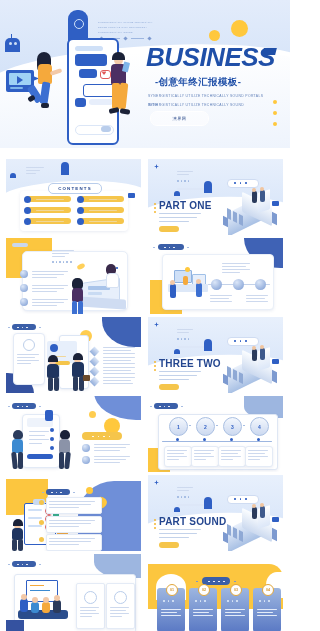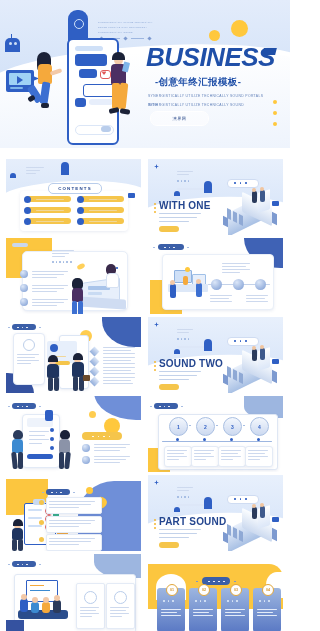--- a/index.html
+++ b/index.html
@@ -233,21 +233,21 @@
       <div style="position:absolute;left:38px;top:-2px;width:4px;height:4px;border-radius:50%;background:#f0c59f;"></div>
       <div style="position:absolute;left:50px;top:24px;width:5px;height:11px;background:#7d9ad0;transform:skewY(26deg);"></div>
       <div style="position:absolute;left:1px;top:28px;width:5px;height:9px;background:#7d9ad0;transform:skewY(26deg);"></div>
     </div>
 
     <div class="part-ticks" style="left:6px;top:44px;">
         <i></i>
         <i></i>
         <i></i>
       </div>
-    <div class="part-title" style="left:11px;top:41px;">WITH ONE</div>
+    <div class="part-title" style="left:11px;top:41px;">PART ONE</div>
     <div class="ln" style="left:11px;top:54px;width:42px;height:1.2px;background:#c3d2ea;"></div>
     <div class="ln" style="left:11px;top:58px;width:38px;height:1.2px;background:#c3d2ea;"></div>
     <div class="ln" style="left:11px;top:62px;width:30px;height:1.2px;background:#c3d2ea;"></div>
     <div class="part-btn" style="left:11px;top:67px;"></div>
   </div>
 
   <div class="slide half" style="left:6px;top:238px;">
     <div class="s-bg-white"></div>
     <div class="yellow-blob" style="left:0;top:0;width:46px;height:40px;border-radius:0 0 70% 0;"></div>
     <div class="s-card" style="left:16px;top:13px;width:104px;height:58px;border-radius:5px;border:.7px solid #e8eef8;"></div>
@@ -456,21 +456,21 @@
       <div style="position:absolute;left:38px;top:-2px;width:4px;height:4px;border-radius:50%;background:#f0c59f;"></div>
       <div style="position:absolute;left:50px;top:24px;width:5px;height:11px;background:#7d9ad0;transform:skewY(26deg);"></div>
       <div style="position:absolute;left:1px;top:28px;width:5px;height:9px;background:#7d9ad0;transform:skewY(26deg);"></div>
     </div>
 
     <div class="part-ticks" style="left:6px;top:44px;">
         <i></i>
         <i></i>
         <i></i>
       </div>
-    <div class="part-title" style="left:11px;top:41px;">SOUND TWO</div>
+    <div class="part-title" style="left:11px;top:41px;">THREE TWO</div>
     <div class="ln" style="left:11px;top:54px;width:42px;height:1.2px;background:#c3d2ea;"></div>
     <div class="ln" style="left:11px;top:58px;width:38px;height:1.2px;background:#c3d2ea;"></div>
     <div class="ln" style="left:11px;top:62px;width:30px;height:1.2px;background:#c3d2ea;"></div>
     <div class="part-btn" style="left:11px;top:67px;"></div>
   </div>
 
   <div class="slide half" style="left:6px;top:396px;">
     <div class="s-bg-white"></div>
     <div class="blue-blob" style="left:88px;top:-16px;width:60px;height:40px;border-radius:0 0 0 70%;background:#6f8fd8;"></div>
     <div class="dot-y" style="left:98px;top:22px;width:16px;height:16px;"></div>

